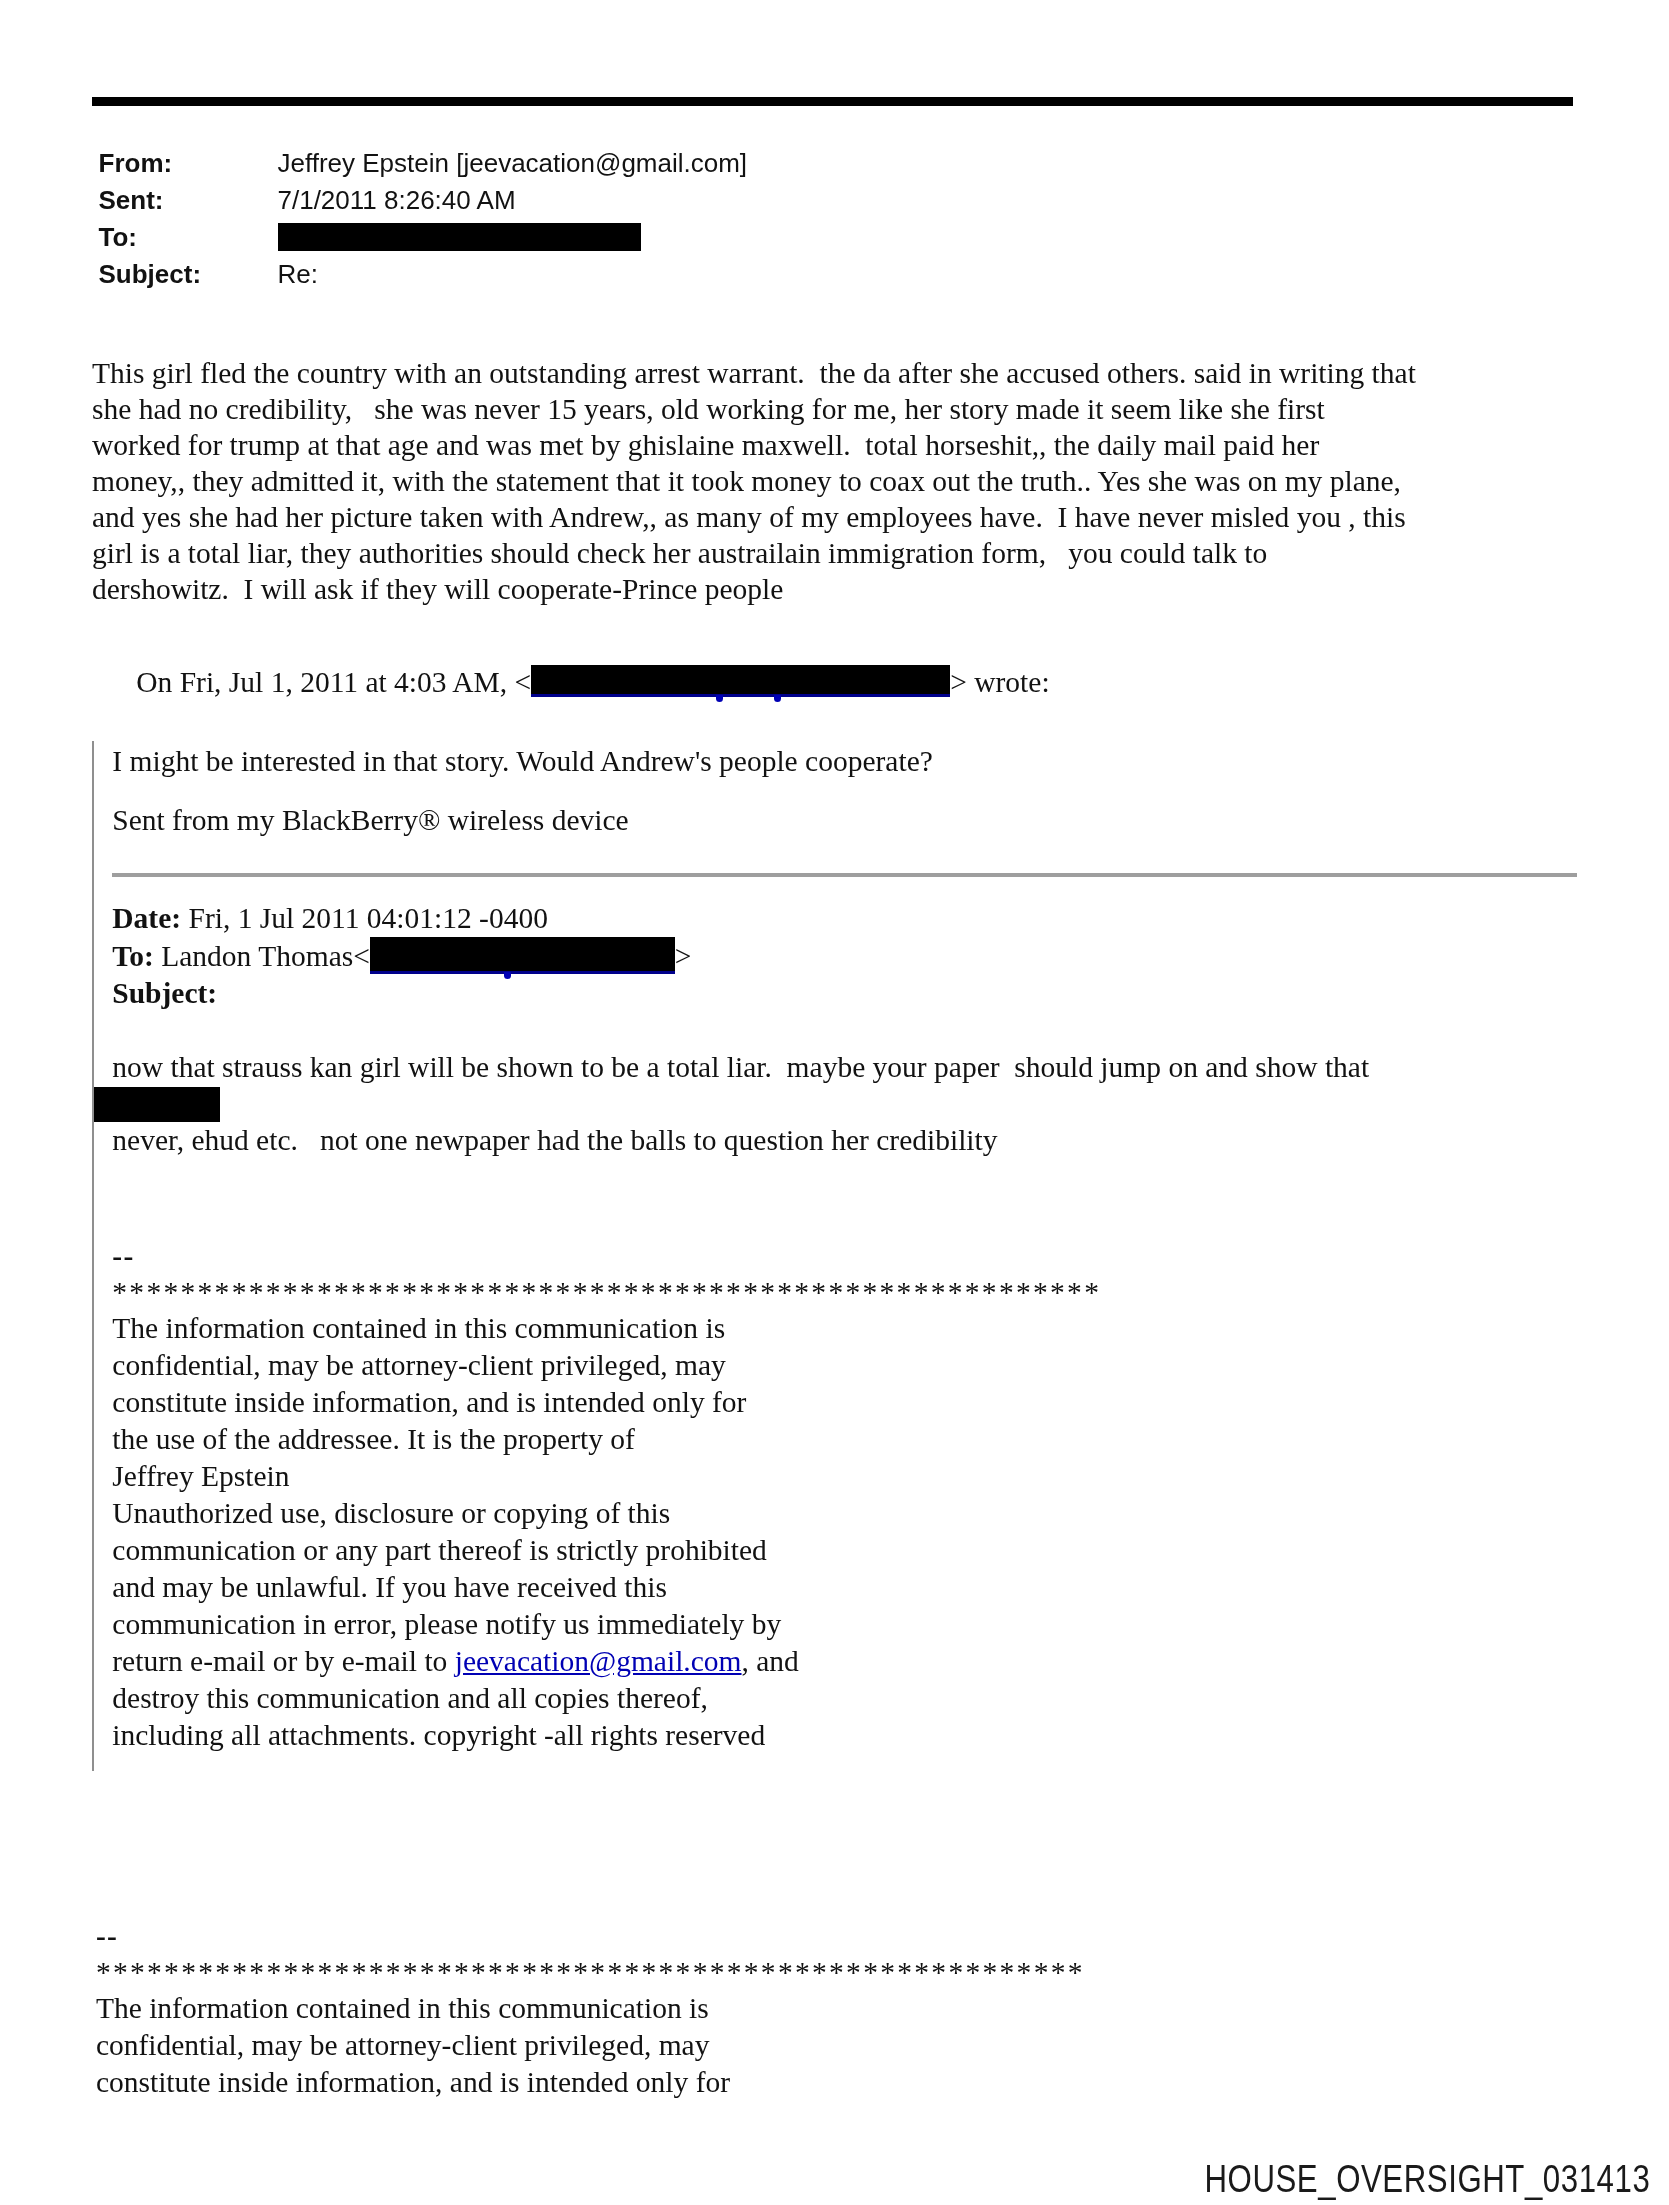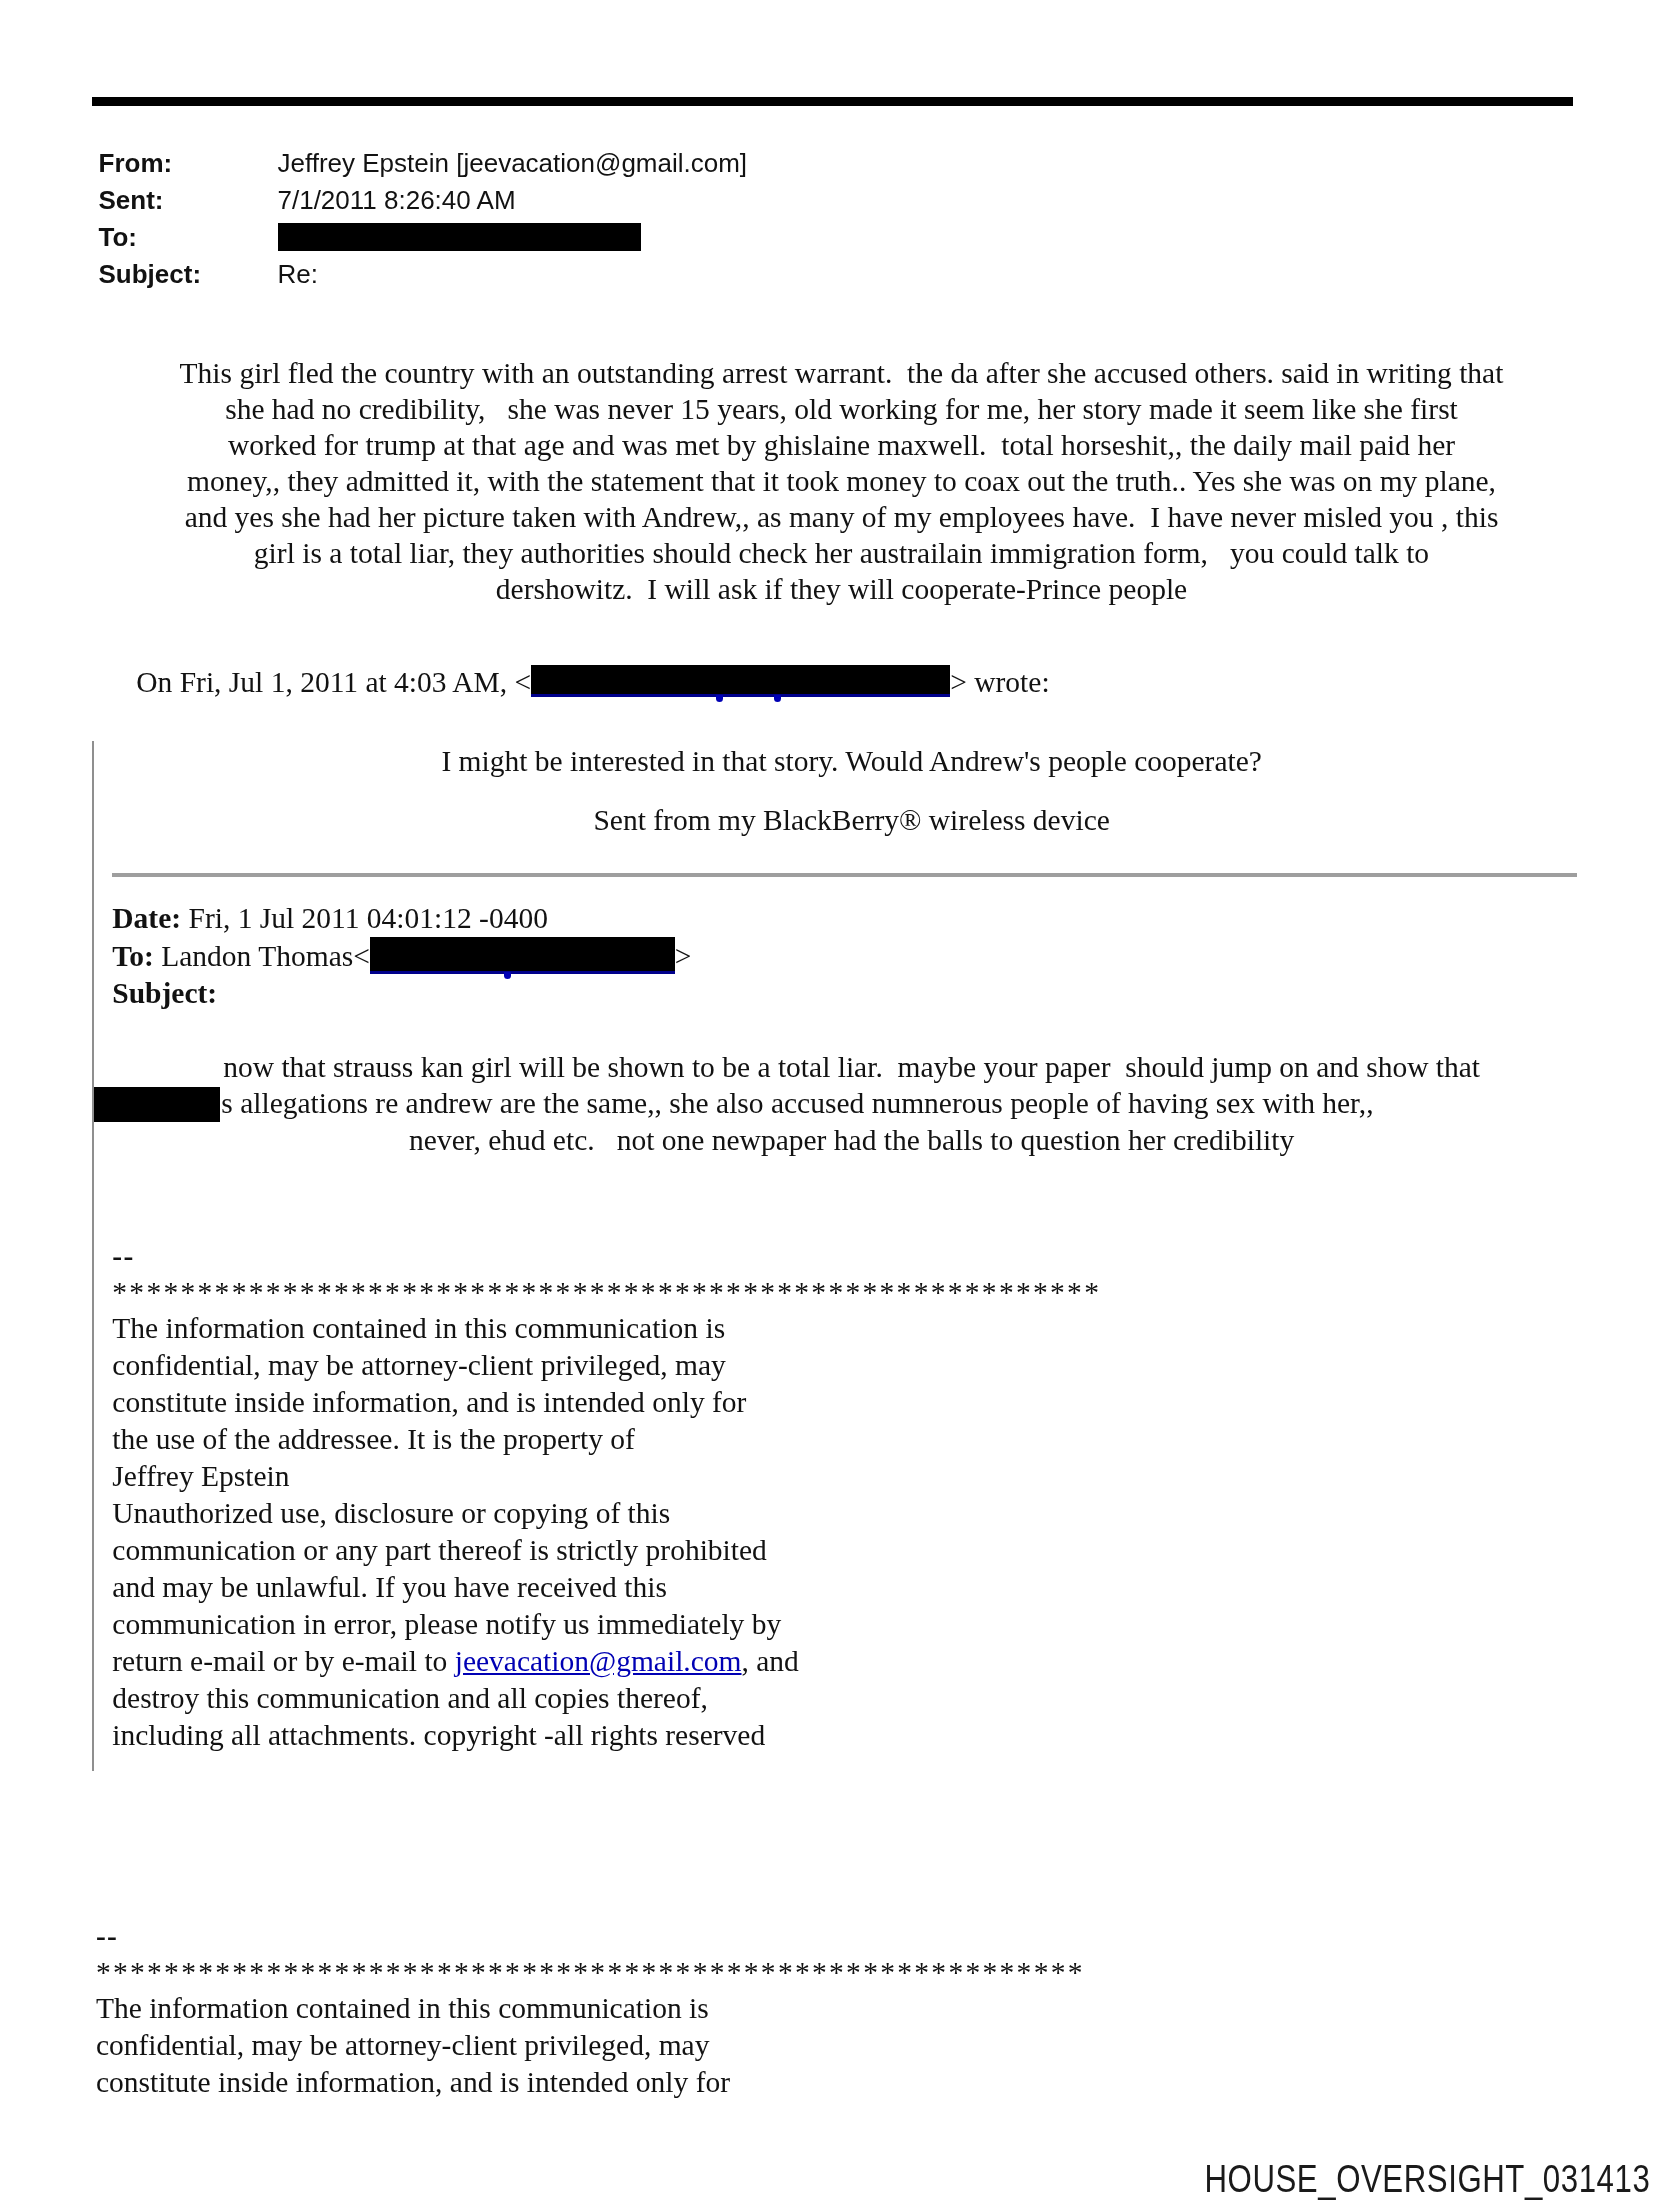--- a/index.html
+++ b/index.html
@@ -22,21 +22,21 @@
     font-size:26px; line-height:37px;
     margin-left:6.5px;
   }
   .hrow { display:flex; align-items:flex-start; }
   .hlabel { width:179px; font-weight:bold; flex:none; }
   .hvalue { white-space:pre-wrap; }
   .redact-to { width:363px; height:28px; background:#000; margin-top:4.6px; }
 
   
   .serif { font-family:"Liberation Serif", serif; font-size:29.5px; line-height:36px; }
-  .prewrap { white-space:pre-wrap;text-align:center; }
+  .prewrap { white-space:pre-wrap; }
 
   .para1 { margin-top:62px; }
 
   .reply-line { margin-top:21px; white-space:pre-wrap; }
   .redact-reply {
     display:inline-block; width:419px; height:29.5px; background:#000;
     vertical-align:-5.9px; border-bottom:3.3px solid #00008b; position:relative;
   }
   .desc { position:absolute; bottom:-7.9px; width:7.2px; height:7.2px;
           background:#0000b4; border-radius:0 0 3.9px 3.9px; }
@@ -131,21 +131,21 @@
       <div class="divider"></div>
 
       <div class="fwd-header">
         <div class="fwd-line"><b>Date:</b><span class="prewrap"> Fri, 1 Jul 2011 04:01:12 -0400</span></div>
         <div class="fwd-line"><b>To:</b><span class="prewrap"> Landon Thomas&lt;</span><span class="redact-landon"><span class="desc d1"></span></span><span>&gt;</span></div>
         <div class="fwd-line"><b>Subject:</b></div>
       </div>
 
       <div class="para2">
         <div class="prewrap">now that strauss kan girl will be shown to be a total liar.  maybe your paper  should jump on and show that</div>
-        <div><span class="redact-inline"></span><span class="prewrap">s allegations re andrew are the same,, she also accused numnerous people of having sex with her,,</span></div>
+        <div><span class="redact-inline"></span></div>
         <div class="prewrap">never, ehud etc.   not one newpaper had the balls to question her credibility</div>
       </div>
 
       <div class="sig-dashes">--</div>
       <div class="asterisks">**********************************************************</div>
 
       <div class="disclaimer">
         <div>The information contained in this communication is
 confidential, may be attorney-client privileged, may
 constitute inside information, and is intended only for

